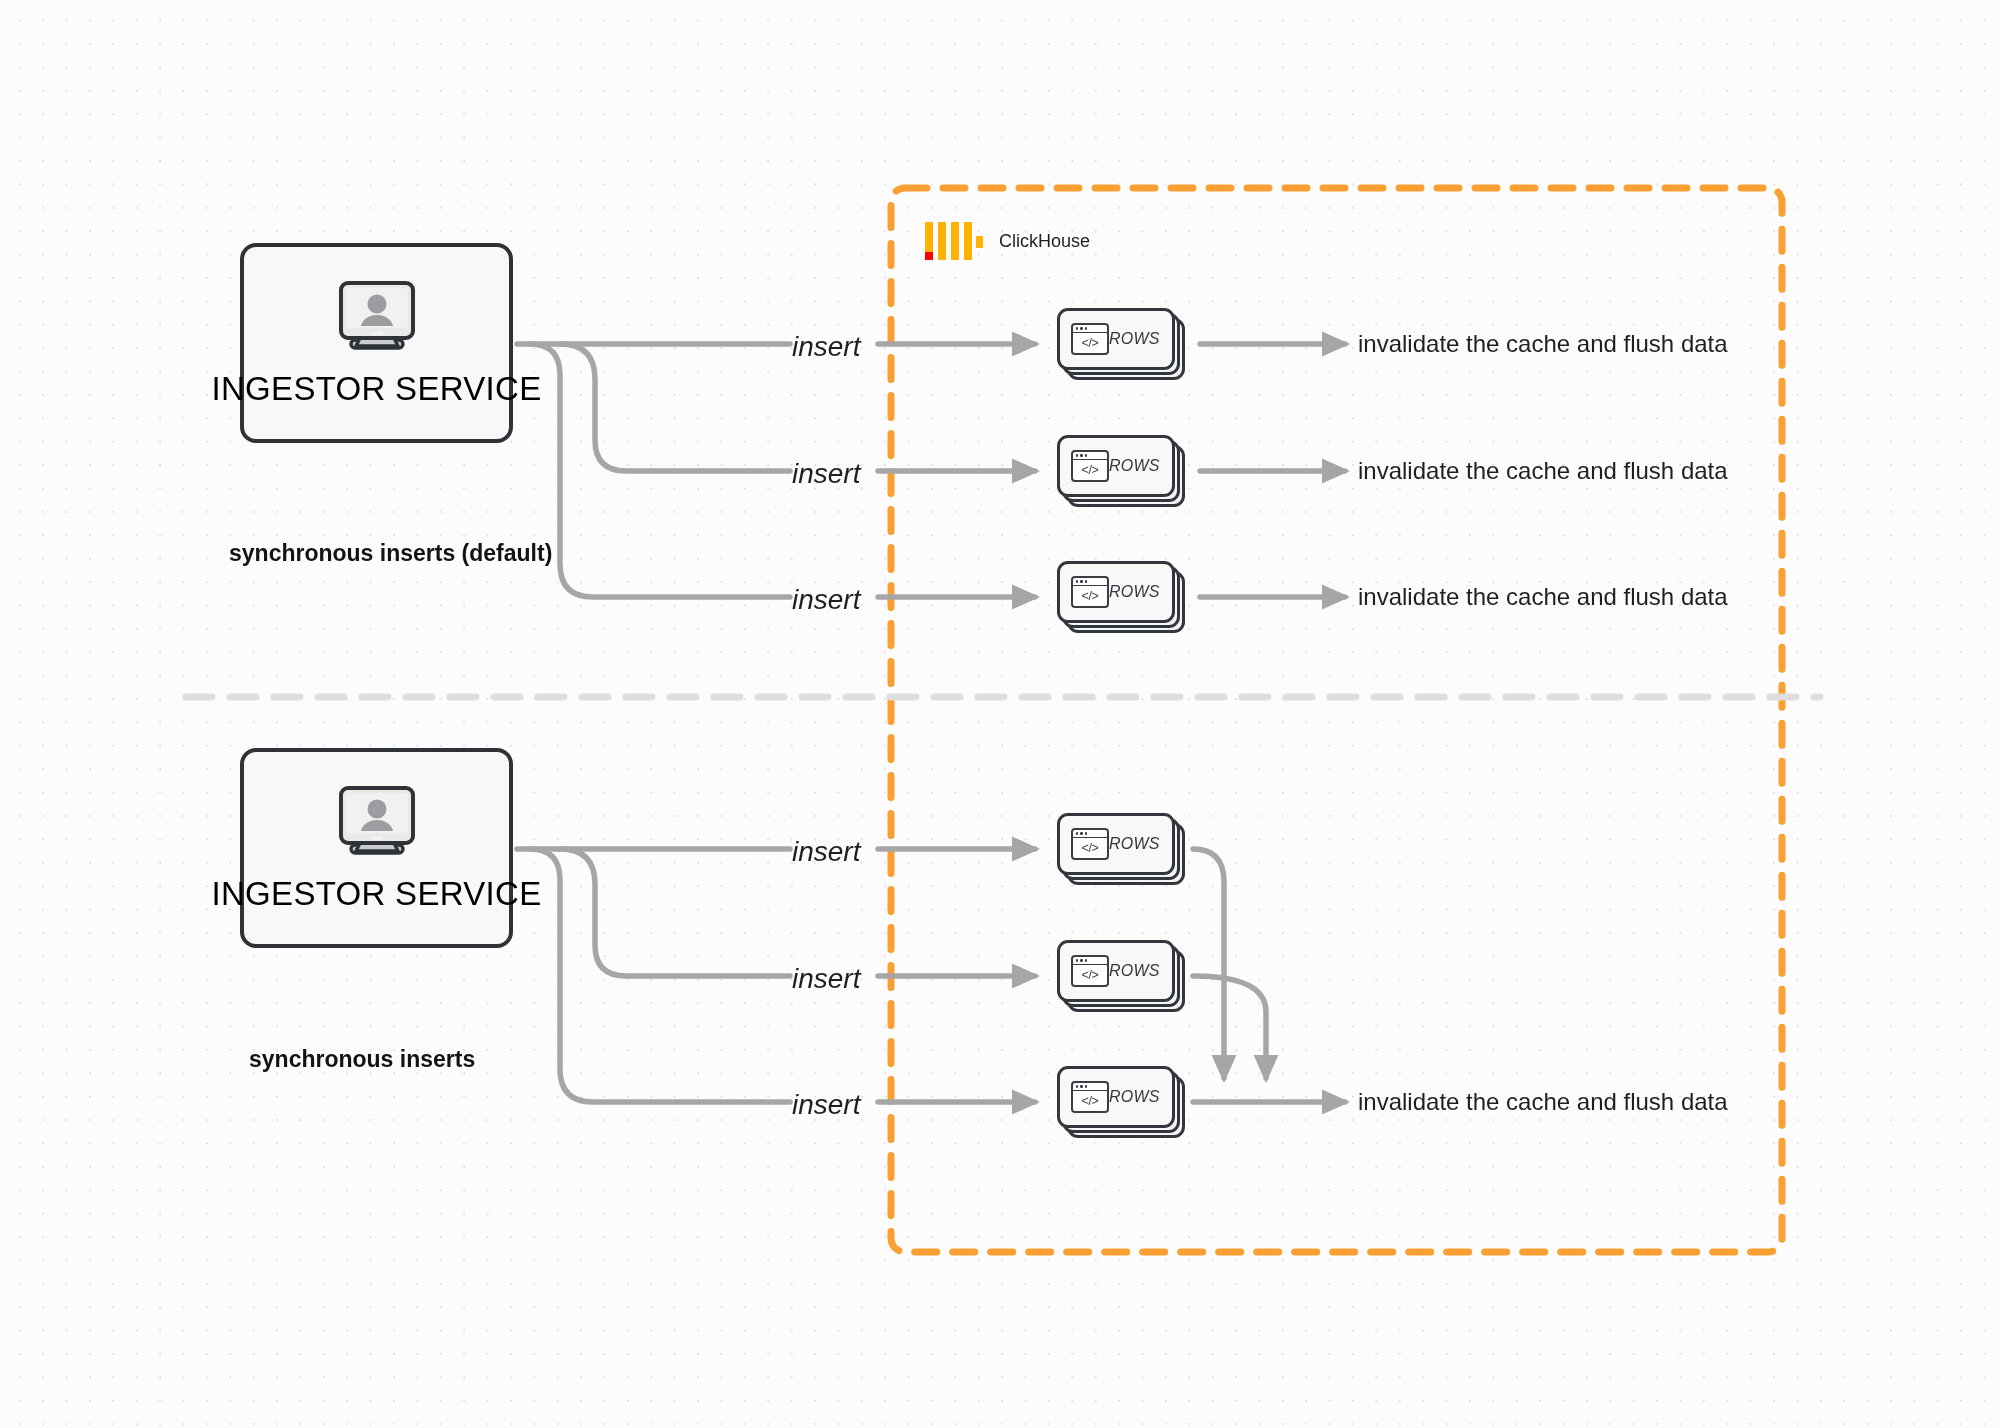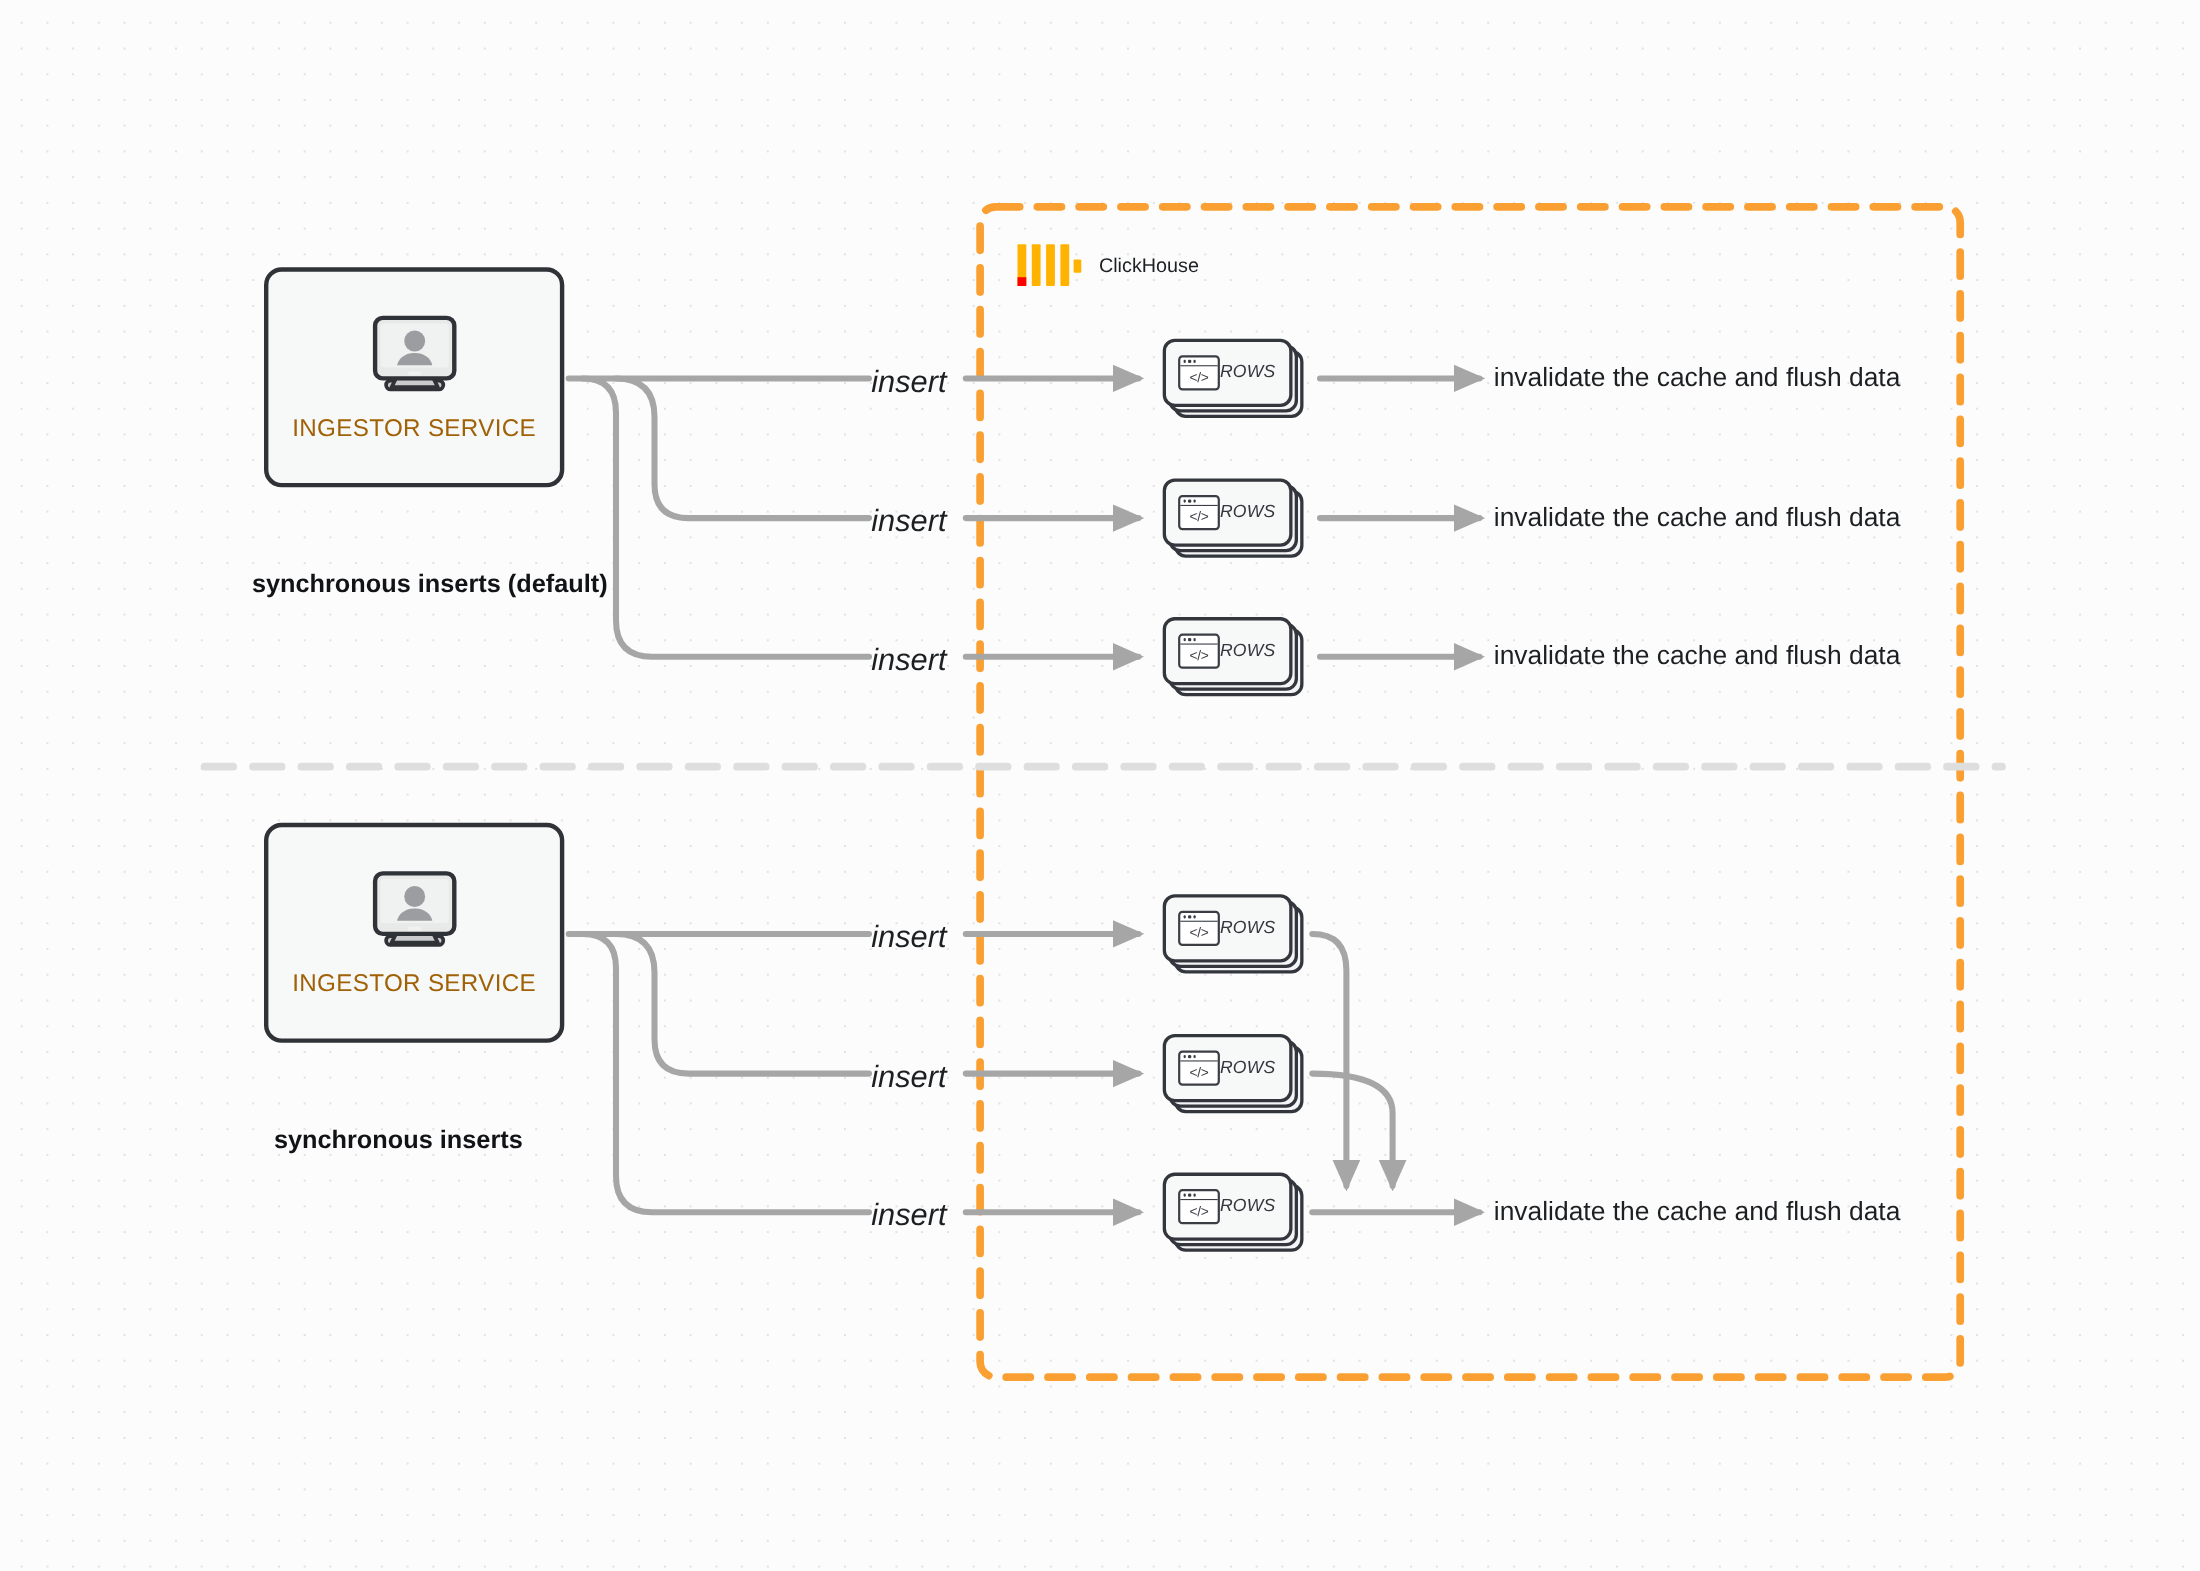--- a/index.html
+++ b/index.html
@@ -40,22 +40,22 @@
     align-items: center;
     justify-content: center;
   }
   .ingestor .monitor {
     width: 96px;
     height: 80px;
     position: relative;
     margin-bottom: 12px;
   }
   .ingestor-label {
-    font-size: 22px;
-    color: #a16207;
+    font-size: 33px;
+    color: #000000;
     letter-spacing: 0.3px;
     white-space: nowrap;
   }
 
   
   .rows-node {
     position: absolute;
     width: 128px;
     height: 72px;
   }
@@ -130,20 +130,21 @@
     font-size: 24px;
     color: #1d2023;
     white-space: nowrap;
   }
   .section-label {
     position: absolute;
     font-size: 23px;
     font-weight: bold;
     color: #111316;
     white-space: nowrap;
+    margin-top: 23px;
   }
 
   
   .ch-brand {
     position: absolute;
     display: flex;
     align-items: center;
   }
   .ch-logo {
     position: relative;

